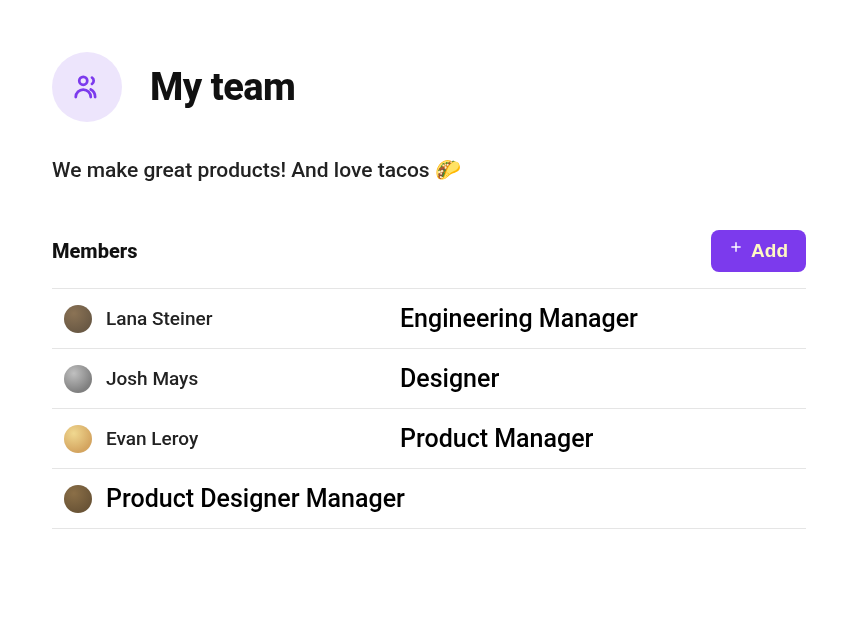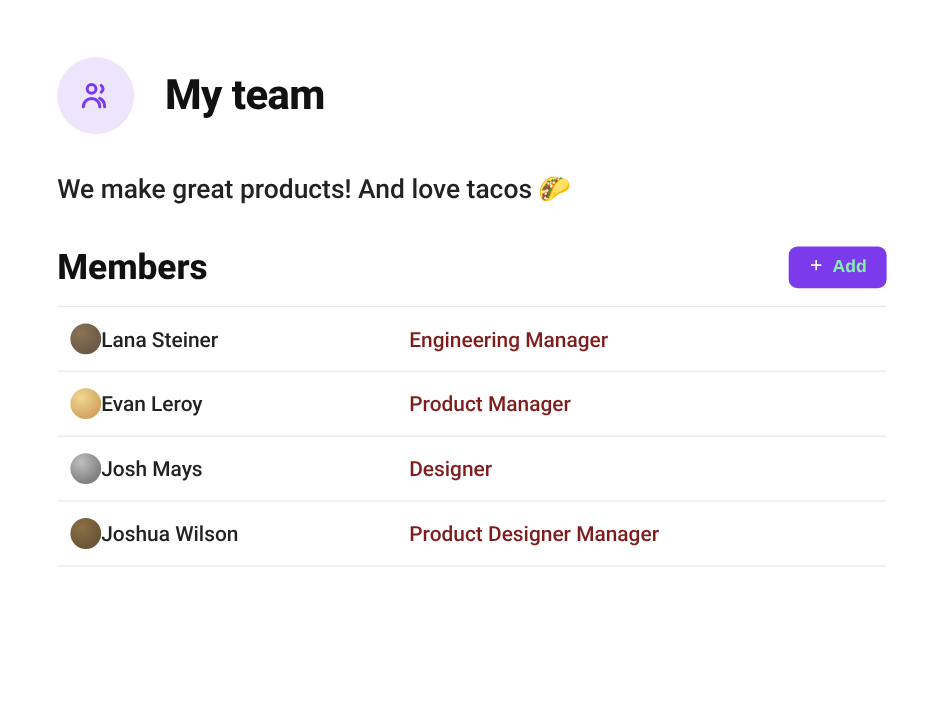--- a/index.html
+++ b/index.html
@@ -32,80 +32,81 @@
       width: 30px;
       height: 30px;
     }
     .page-title {
       font-size: 38px;
       font-weight: 800;
       letter-spacing: -0.5px;
       color: #111;
     }
     .description {
-      font-size: 24px;
+      font-size: 21px;
       font-weight: 500;
       color: #222;
-      margin-bottom: 38px;
+      margin-bottom: 48px;
     }
     .members-header {
       display: flex;
       align-items: center;
       justify-content: space-between;
       margin-bottom: 16px;
     }
     .members-title {
-      font-size: 32px;
+      font-size: 20px;
       font-weight: 800;
       color: #111;
     }
     .add-btn {
       display: inline-flex;
       gap: 8px;
       background: #7c3aed;
-      color: #86efac;
+      color: #fef9c3;
       border: none;
       border-radius: 8px;
       padding: 10px 18px;
-      font-size: 16px;
+      font-size: 19px;
       font-weight: 700;
       cursor: pointer;
     }
     .add-btn svg {
       width: 14px;
       height: 14px;
       stroke: #fff;
       stroke-width: 2.5;
     }
     .members-list {
       border-top: 1px solid #e5e5e5;
     }
     .member-row {
       display: flex;
       align-items: center;
       border-bottom: 1px solid #e5e5e5;
       padding: 15px 12px;
+      gap: 14px;
     }
     .avatar {
       width: 28px;
       height: 28px;
       border-radius: 50%;
       flex-shrink: 0;
     }
     .member-name {
       font-size: 19px;
       font-weight: 500;
       color: #222;
       width: 280px;
       flex-shrink: 0;
     }
     .member-role {
-      font-size: 19px;
+      font-size: 25px;
       font-weight: 500;
-      color: #7f1d1d;
+      color: #000000;
     }
   </style>
 </head>
 <body>
 
 <div class="header">
   <div class="header-icon">
     <svg viewBox="0 0 24 24" fill="none" stroke="#7c3aed" stroke-width="2.2" stroke-linecap="round" stroke-linejoin="round">
       <circle cx="9" cy="7" r="3.2"></circle>
       <path d="M3 20c0-3.3 2.7-6 6-6s6 2.7 6 6"></path>
@@ -129,27 +130,26 @@
   </button>
 </div>
 
 <div class="members-list" id="members-list">
     <div class="member-row">
       <div class="avatar" style="background: radial-gradient(circle at 35% 30%, rgb(139, 115, 85) 0%, rgb(107, 90, 69) 70%);"></div>
       <div class="member-name">Lana Steiner</div>
       <div class="member-role">Engineering Manager</div>
     </div>
     <div class="member-row">
+      <div class="avatar" style="background: radial-gradient(circle at 35% 30%, rgb(192, 192, 192) 0%, rgb(128, 128, 128) 70%);"></div>
+      <div class="member-name">Josh Mays</div>
+      <div class="member-role">Designer</div>
+    </div>
+    <div class="member-row">
       <div class="avatar" style="background: radial-gradient(circle at 35% 30%, rgb(240, 216, 144) 0%, rgb(212, 165, 96) 70%);"></div>
       <div class="member-name">Evan Leroy</div>
       <div class="member-role">Product Manager</div>
     </div>
     <div class="member-row">
-      <div class="avatar" style="background: radial-gradient(circle at 35% 30%, rgb(192, 192, 192) 0%, rgb(128, 128, 128) 70%);"></div>
-      <div class="member-name">Josh Mays</div>
-      <div class="member-role">Designer</div>
-    </div>
-    <div class="member-row">
       <div class="avatar" style="background: radial-gradient(circle at 35% 30%, rgb(139, 111, 71) 0%, rgb(107, 85, 55) 70%);"></div>
-      <div class="member-name">Joshua Wilson</div>
       <div class="member-role">Product Designer Manager</div>
     </div>
   </div>
 
 </body></html>

